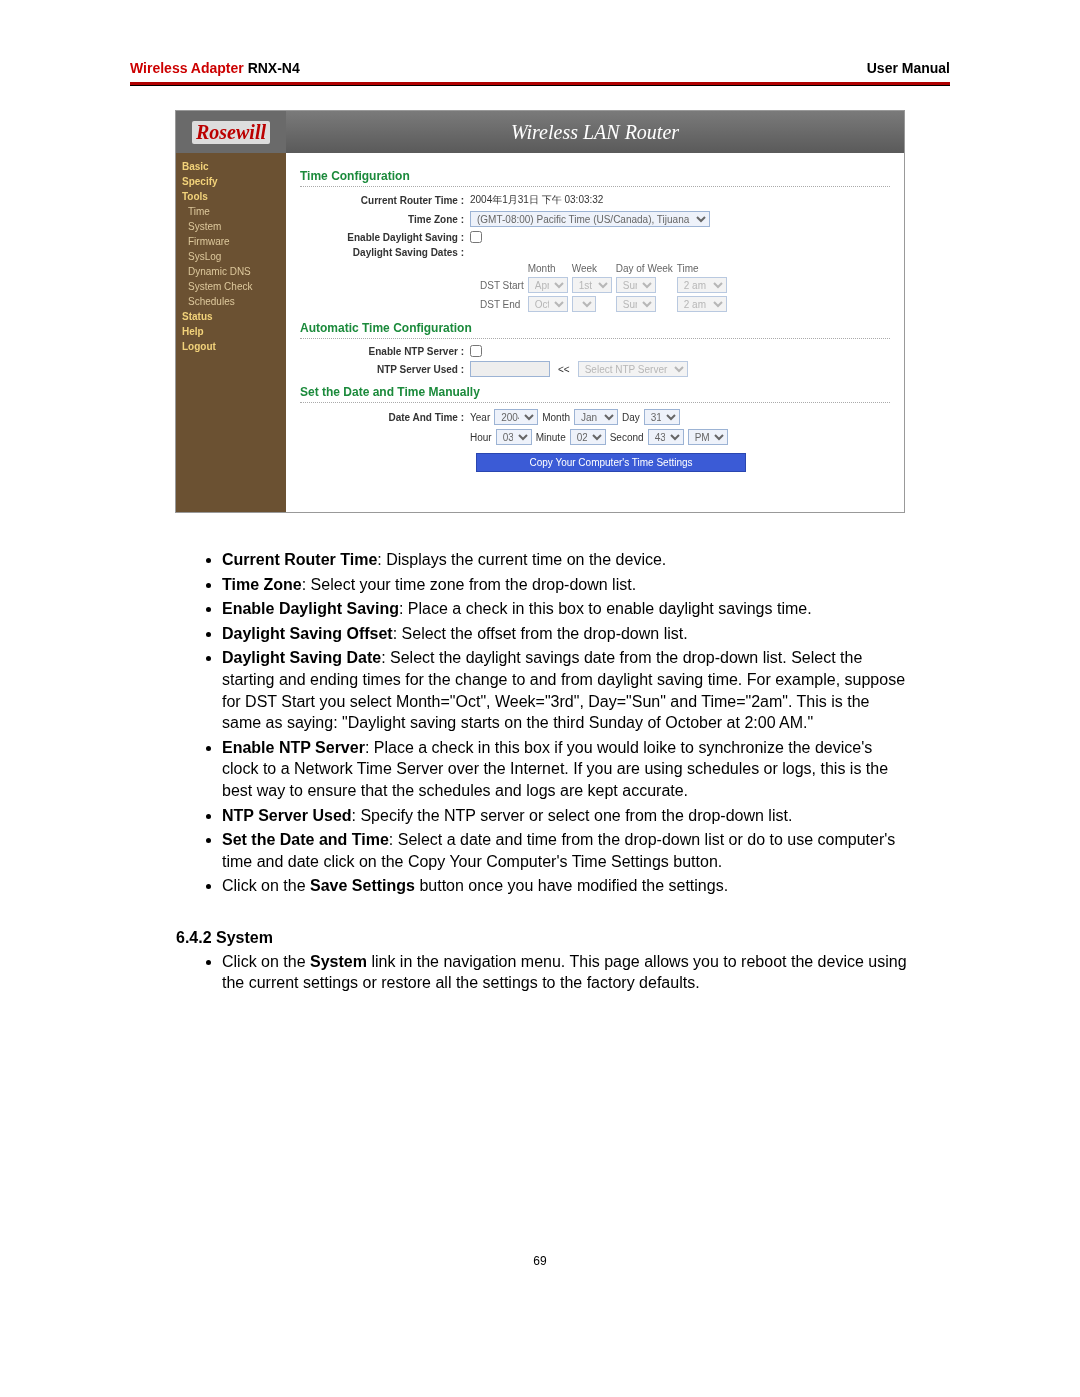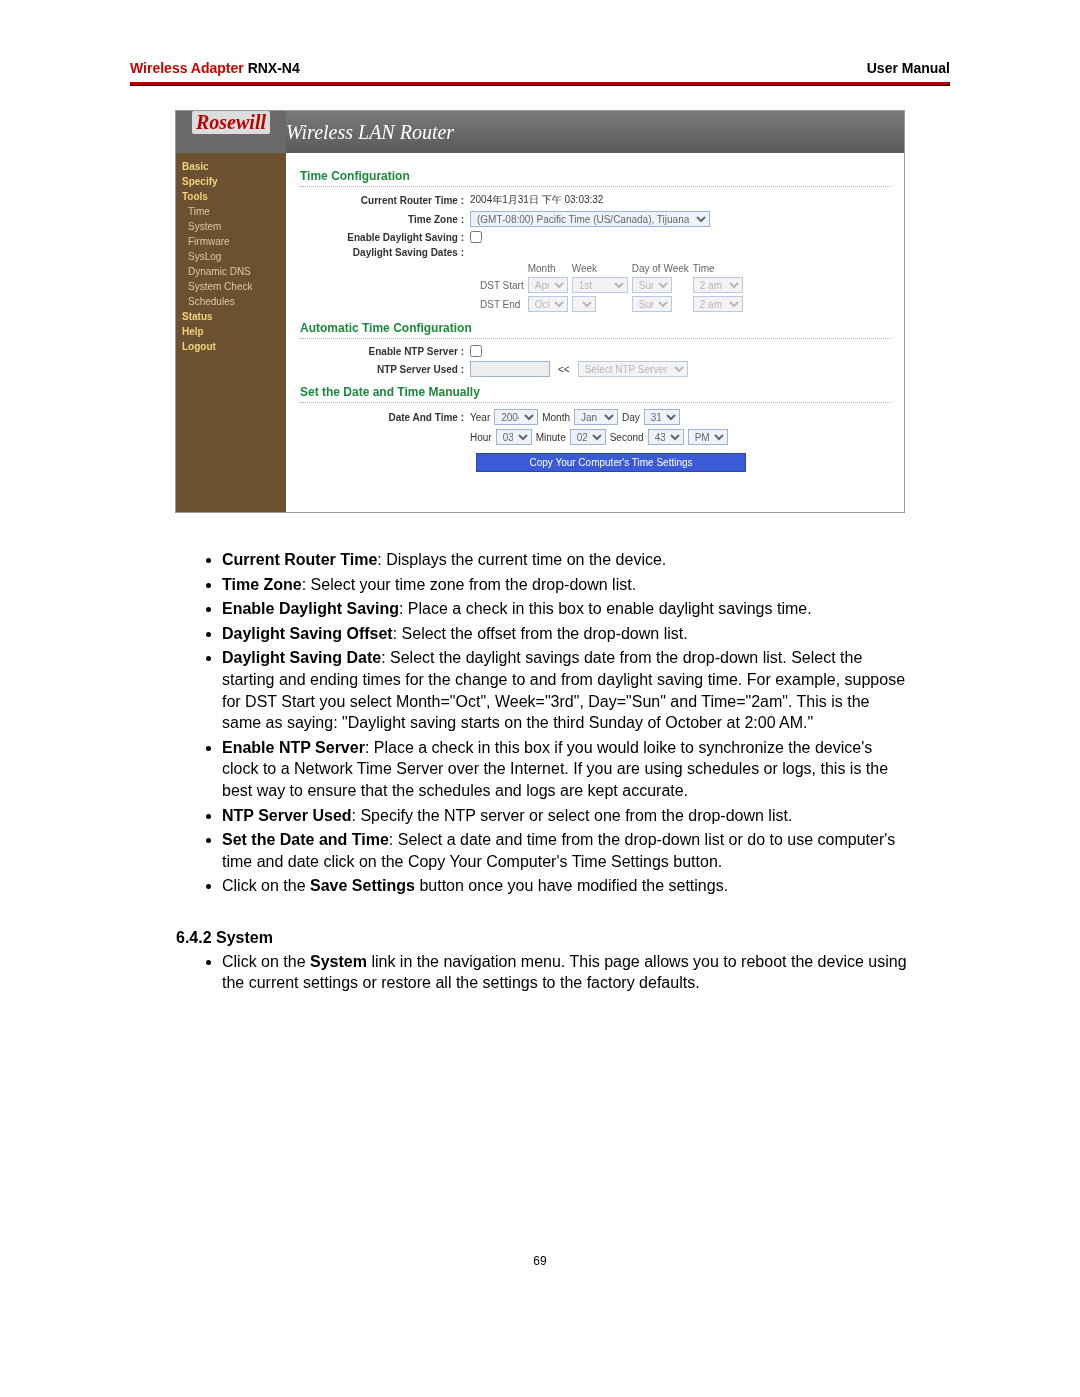--- a/index.html
+++ b/index.html
@@ -40,35 +40,36 @@
     height: 42px;
     background: linear-gradient(#7a7a7a, #5a5a5a);
     display: flex;
     align-items: center;
   }
   .ss-logo {
     width: 110px;
     height: 42px;
     background: #6a6a6a;
     display: flex;
-    align-items: flex-start;
+    align-items: center;
     justify-content: center;
   }
   .ss-logo-text {
     font-family: "Times New Roman", serif;
     font-style: italic;
     font-weight: 700;
     color: #b00;
     font-size: 20px;
     background: #ddd;
     border-radius: 2px;
     padding: 0 4px;
   }
   .ss-title {
     flex: 1;
+    text-align: center;
     color: #fff;
     font-family: "Times New Roman", serif;
     font-style: italic;
     font-size: 20px;
   }
   .ss-body { display: flex; background: #fff; }
   .ss-sidebar {
     width: 110px;
     background: #6b5132;
     padding: 6px 6px 60px;
@@ -223,21 +224,21 @@
               <tr>
             <td></td>
             <td>Month</td>
             <td>Week</td>
             <td>Day of Week</td>
             <td>Time</td>
           </tr>
           <tr>
             <td>DST Start</td>
             <td><select class="sel disabled" disabled="" style="width:40px"><option>Apr</option></select></td>
-            <td><select class="sel disabled" disabled="" style="width:56px"><option>1st</option></select></td>
+            <td><select class="sel disabled" disabled="" style="width:40px"><option>1st</option></select></td>
             <td><select class="sel disabled" disabled="" style="width:40px"><option>Sun</option></select></td>
             <td><select class="sel disabled" disabled="" style="width:50px"><option>2 am</option></select></td>
           </tr>
           <tr>
             <td>DST End</td>
             <td><select class="sel disabled" disabled="" style="width:40px"><option>Oct</option></select></td>
             <td><select class="sel disabled" disabled="" style="width:24px"><option>5th</option></select></td>
             <td><select class="sel disabled" disabled="" style="width:40px"><option>Sun</option></select></td>
             <td><select class="sel disabled" disabled="" style="width:50px"><option>2 am</option></select></td>
           </tr>

